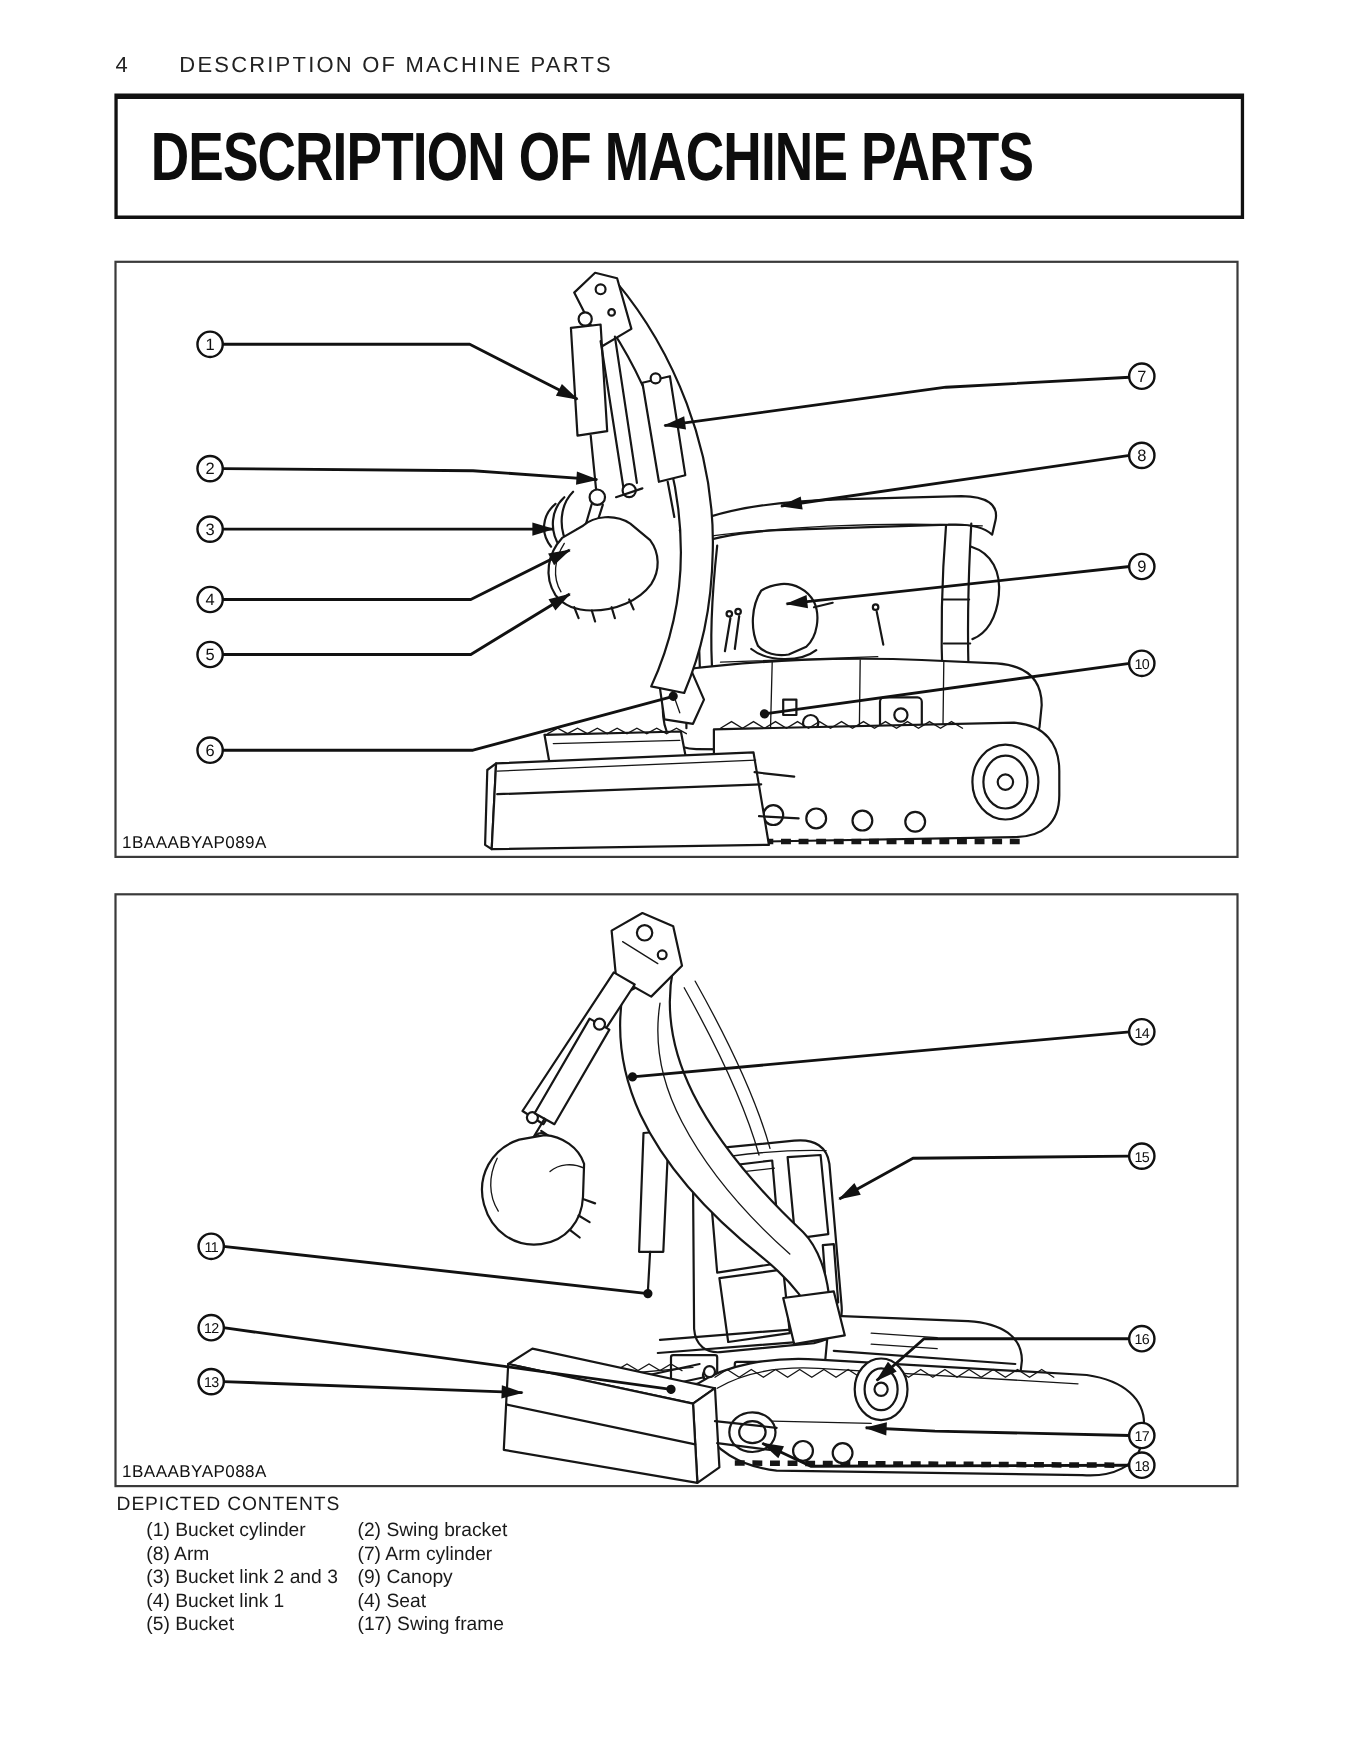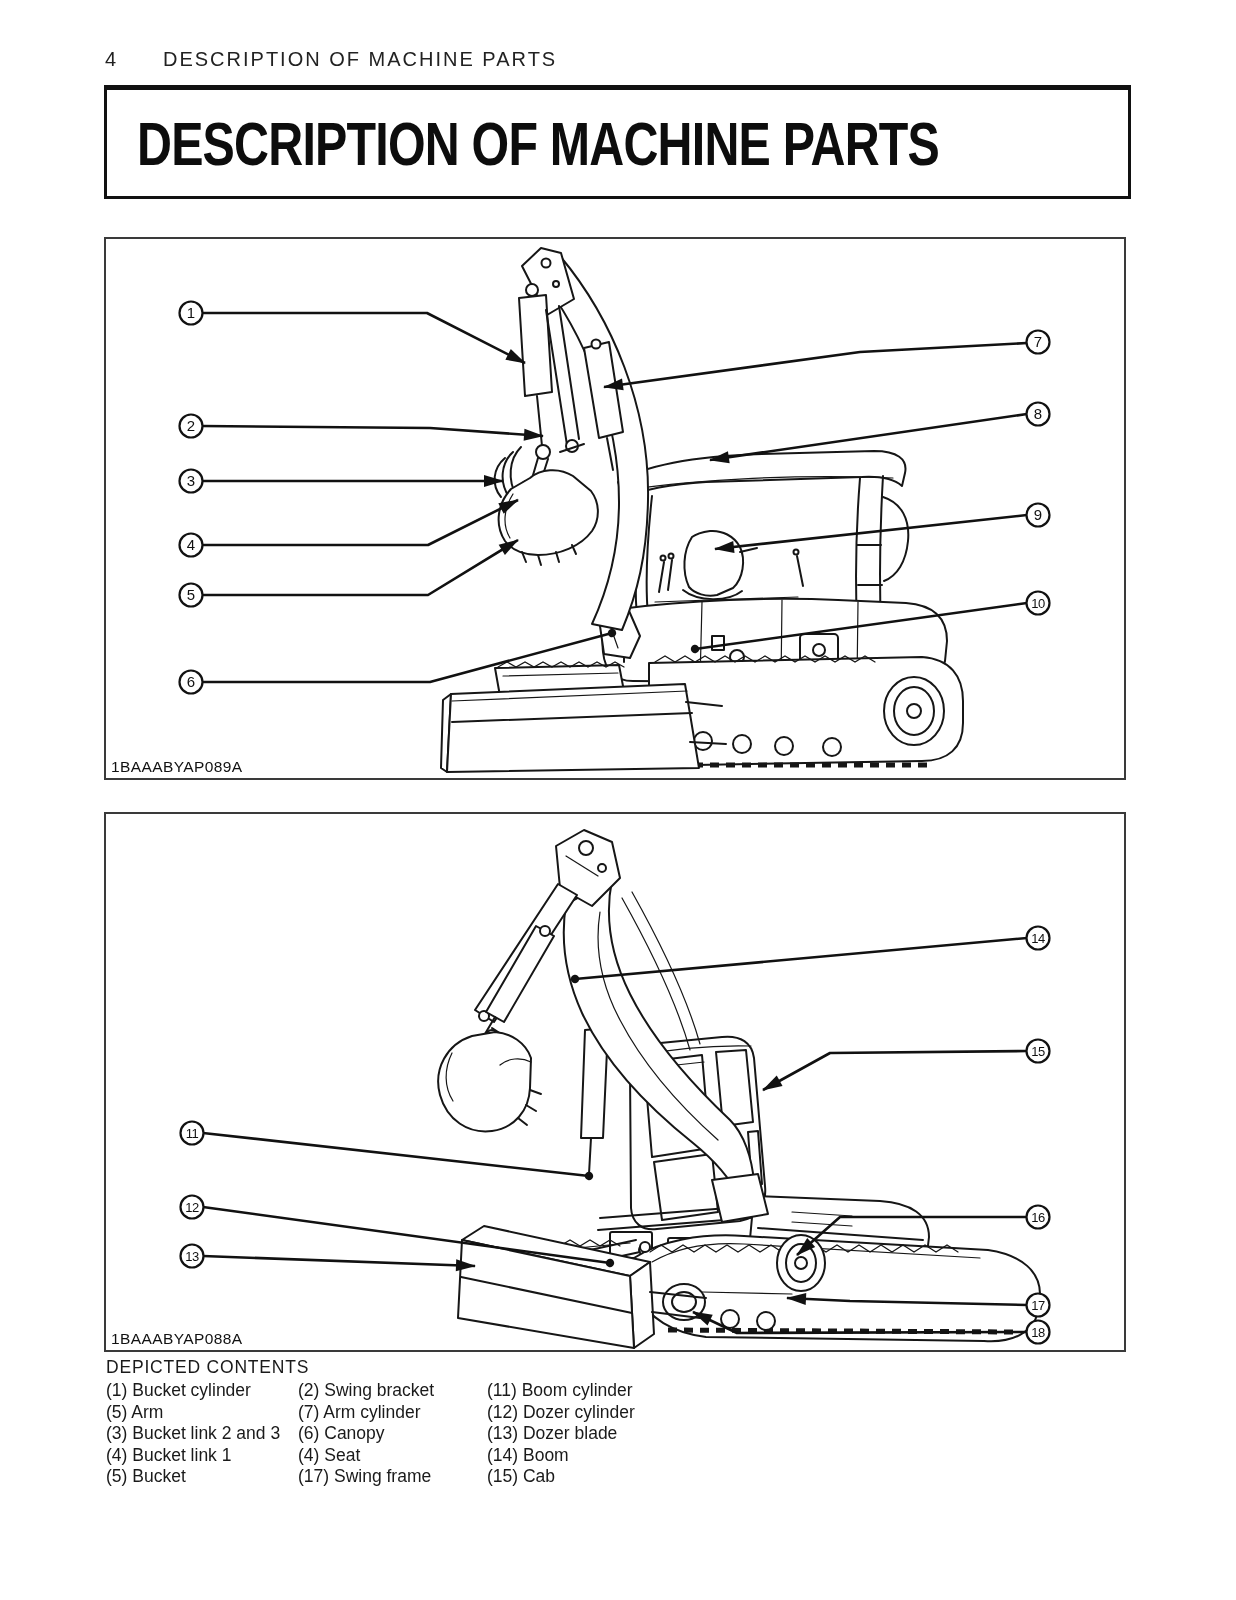--- a/index.html
+++ b/index.html
@@ -21,21 +21,21 @@
   
   .figure-box{position:absolute;left:104px;width:1022px;border:2px solid #3a3a3a;
               box-sizing:border-box;background:#fff;}
   #figbox1{top:237px;height:543px;}
   #figbox2{top:812px;height:540px;}
   .figure-box svg{position:absolute;left:0;top:0;width:100%;height:100%;display:block;}
   .fig-label{position:absolute;left:5px;bottom:2px;font-size:15.5px;letter-spacing:.4px;color:#111;}
 
   
   .legend-heading{position:absolute;left:106px;top:1357px;font-size:17.5px;letter-spacing:.8px;}
-  .legend-col{position:absolute;top:1380px;font-size:17.5px;line-height:21.5px;white-space:nowrap;}
+  .legend-col{position:absolute;top:1380px;font-size:17.5px;line-height:21.5px;white-space:nowrap;margin-left:27px;}
   #lcol0{left:106px}#lcol1{left:298px}#lcol2{left:487px}#lcol3{left:718px}
 
   
   .ln{fill:none;stroke:#161616;stroke-width:2;stroke-linecap:round;stroke-linejoin:round;}
   .wh{fill:#fff;stroke:#161616;stroke-width:2;stroke-linejoin:round;}
   .thin{fill:none;stroke:#161616;stroke-width:1.2;stroke-linecap:round;}
   .pads{fill:none;stroke:#161616;stroke-width:5;stroke-dasharray:9 7;}
   .leader{fill:none;stroke:#111;stroke-width:2.6;stroke-linejoin:round;}
   .co-circle{fill:#fff;stroke:#111;stroke-width:2.2;}
   .co-num{font-family:"Liberation Sans",sans-serif;font-size:15px;text-anchor:middle;fill:#111;}
@@ -389,33 +389,26 @@
           <text x="1038" y="1337.2" class="co-num two">18</text>
         </g>
       </svg>
     <div class="fig-label">1BAAABYAP088A</div>
   </div>
 
   <div class="legend-heading">DEPICTED CONTENTS</div>
 
   <div class="legend-col" id="lcol0">
     <div>(1) Bucket cylinder</div>
-    <div>(5) Arm</div>
+    <div>(8) Arm</div>
     <div>(3) Bucket link 2 and 3</div>
     <div>(4) Bucket link 1</div>
     <div>(5) Bucket</div>
   </div>
   <div class="legend-col" id="lcol1">
     <div>(2) Swing bracket</div>
     <div>(7) Arm cylinder</div>
-    <div>(6) Canopy</div>
+    <div>(9) Canopy</div>
     <div>(4) Seat</div>
     <div>(17) Swing frame</div>
   </div>
-  <div class="legend-col" id="lcol2">
-    <div>(11) Boom cylinder</div>
-    <div>(12) Dozer cylinder</div>
-    <div>(13) Dozer blade</div>
-    <div>(14) Boom</div>
-    <div>(15) Cab</div>
-  </div>
 
 </div>
 
 </body></html>

